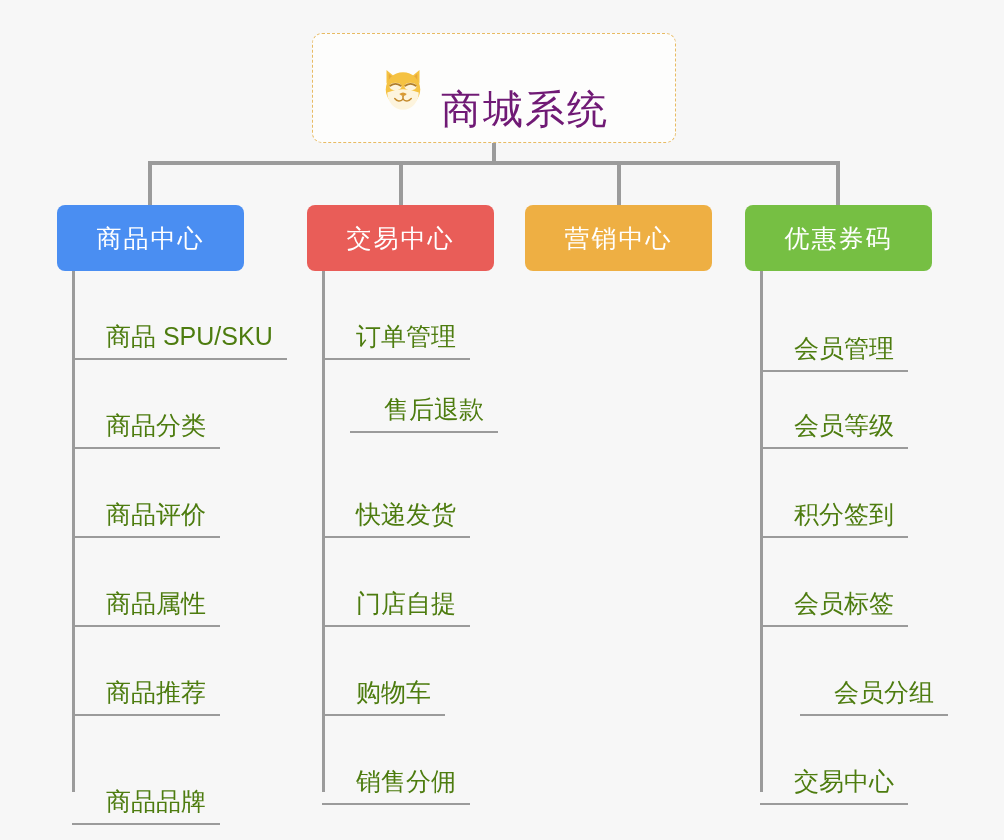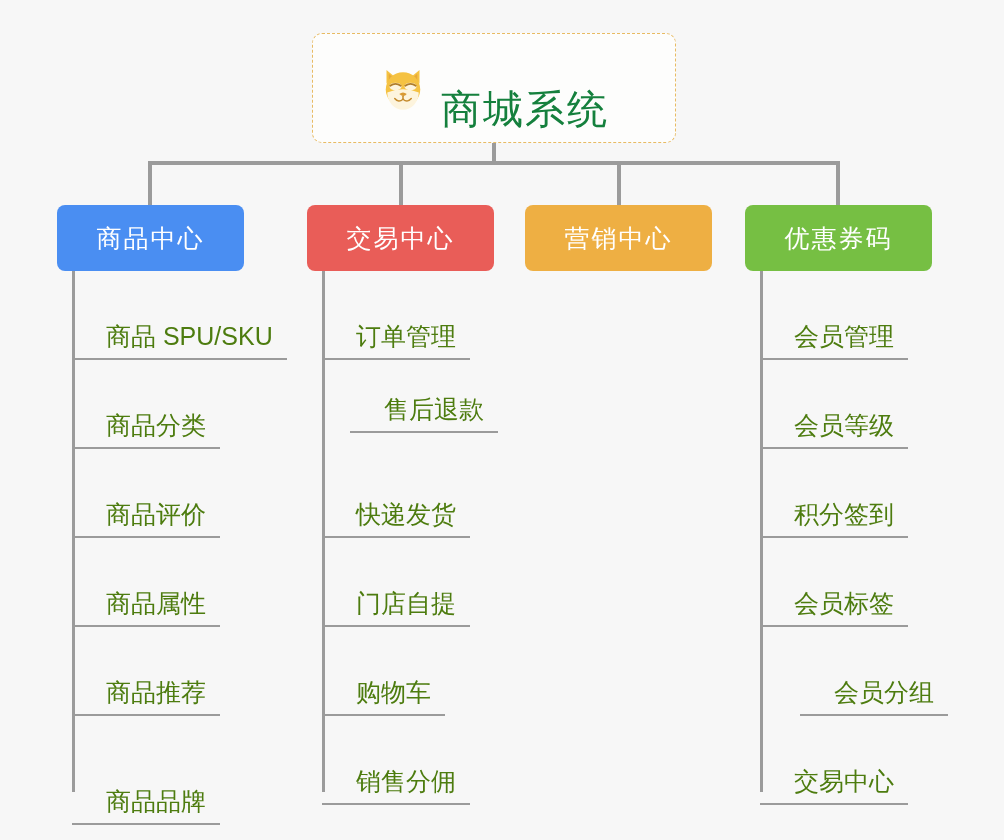--- a/index.html
+++ b/index.html
@@ -95,21 +95,21 @@
         <ellipse cx="22" cy="30" rx="8" ry="5" fill="#fdf4dd"></ellipse>
         <ellipse cx="42" cy="30" rx="8" ry="5" fill="#fdf4dd"></ellipse>
         <path d="M15 29 q7 -5 14 0" stroke="#b07d2a" stroke-width="2.4" fill="none" stroke-linecap="round"></path>
         <path d="M35 29 q7 -5 14 0" stroke="#b07d2a" stroke-width="2.4" fill="none" stroke-linecap="round"></path>
         <path d="M27 40 q5 -4 10 0 q-4 5 -10 0 Z" fill="#d99a34"></path>
         <path d="M32 43 L32 47" stroke="#c58b2d" stroke-width="2" stroke-linecap="round"></path>
         <path d="M32 47 q-6 5 -11 -1" stroke="#c58b2d" stroke-width="2" fill="none" stroke-linecap="round"></path>
         <path d="M32 47 q6 5 11 -1" stroke="#c58b2d" stroke-width="2" fill="none" stroke-linecap="round"></path>
       </svg>
     </span>
-    <span class="root-title" style="color: #15803d; margin-top: 42px;">商城系统</span>
+    <span class="root-title" style="color: #701a75; margin-top: 42px;">商城系统</span>
   </div>
 
   <div class="conn v-stem" style="left: 492px; top: 143px; height: 20px; background: rgb(155, 155, 155);"></div>
 
   <div class="conn h-bus" style="left: 150px; top: 161px; width: 690px; background: rgb(155, 155, 155);"></div>
 
   <div class="conn v-stem" style="left: 148px; top: 161px; height: 46px; background: rgb(155, 155, 155);"></div>
   <div class="conn v-stem" style="left: 399px; top: 161px; height: 46px; background: rgb(155, 155, 155);"></div>
   <div class="conn v-stem" style="left: 617px; top: 161px; height: 46px; background: rgb(155, 155, 155);"></div>
   <div class="conn v-stem" style="left: 836px; top: 161px; height: 46px; background: rgb(155, 155, 155);"></div>
@@ -173,21 +173,21 @@
       <span>营销中心</span>
     </div>
   </div>
 
   <div class="column" style="left:745px;width:187px;">
     <div class="cat-head" style="background:#76bf43;">
       <span>优惠券码</span>
     </div>
     <div class="leaf-area" style="height:534px;">
       <div class="trunk" style="height: 521px; background: rgb(155, 155, 155);"></div>
-      <div class="leaf" style="top:0px;">
+      <div class="leaf" style="top:12px;">
         <span class="leaf-inner">会员管理</span>
       </div>
       <div class="leaf" style="top:89px;">
         <span class="leaf-inner">会员等级</span>
       </div>
       <div class="leaf" style="top:178px;">
         <span class="leaf-inner">积分签到</span>
       </div>
       <div class="leaf" style="top:267px;">
         <span class="leaf-inner">会员标签</span>

